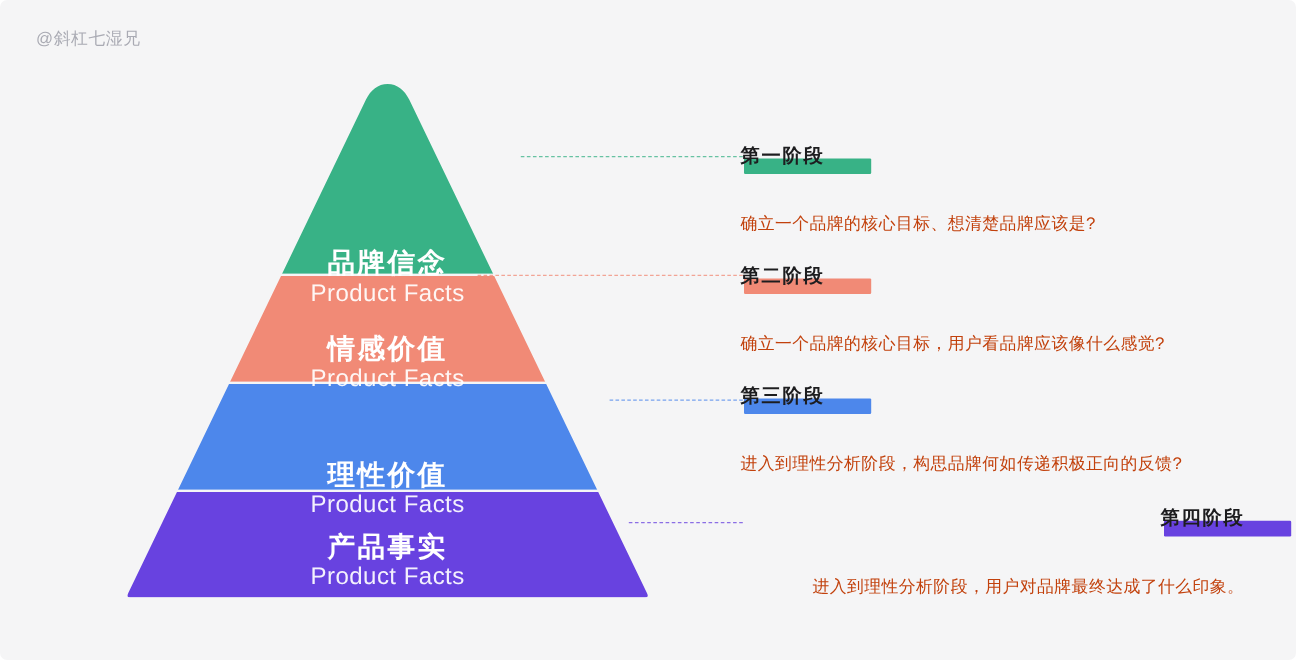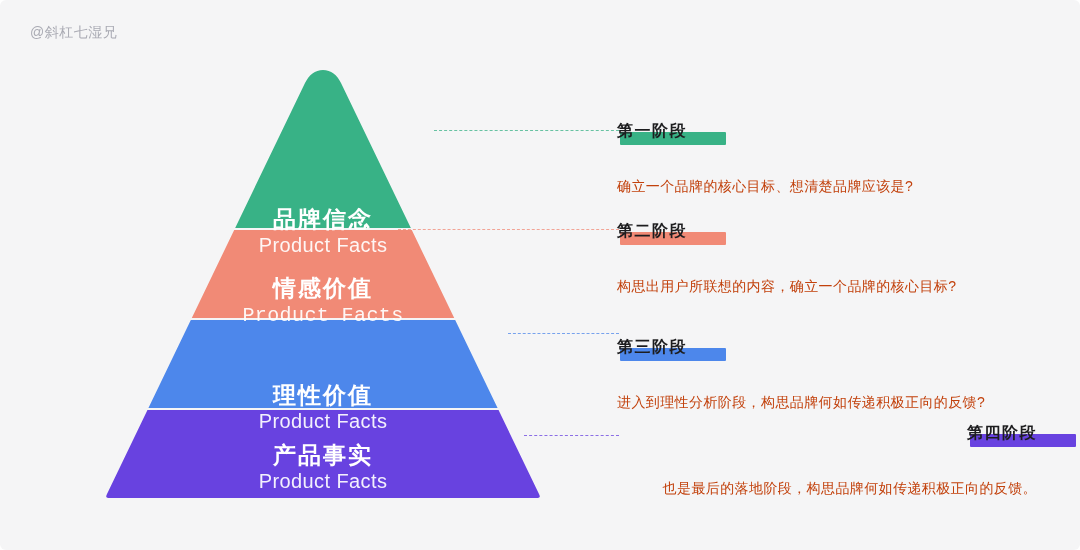--- a/index.html
+++ b/index.html
@@ -75,21 +75,21 @@
   }
   .tier-label .en {
     font-size: 20px;
     font-weight: normal;
     line-height: 22px;
     color: rgba(255,255,255,0.92);
     letter-spacing: 0.4px;
     white-space: nowrap;
   }
   #tier-label-0 { top: 90px; margin-top: 44px; }
-  #tier-label-1 { top: 205px; font-family: Liberation Mono, monospace; }
+  #tier-label-1 { top: 205px; }
   #tier-label-2 { top: 285px; margin-top: 25px; }
   #tier-label-3 { top: 370px; }
 
   
   .connector {
     position: absolute;
     height: 0;
     border-top: 1px dashed;
     opacity: 0.75;
   }
@@ -102,21 +102,21 @@
     width: 430px;
     height: 550px;
   }
   .stage {
     position: absolute;
     left: 0;
     width: 420px;
   }
   #stage-0 { top: 116px; }
   #stage-1 { top: 216px; }
-  #stage-2 { top: 332px; }
+  #stage-2 { top: 316px; }
   #stage-3 { top: 418px; text-align: right; }
 
   .stage-title-wrap {
     position: relative;
     display: inline-block;
     height: 30px;
   }
   .stage-title-hl {
     position: absolute;
     left: 3px;
@@ -201,33 +201,33 @@
         <div class="stage-title">第一阶段</div>
       </div>
       <div class="stage-desc">确立一个品牌的核心目标、想清楚品牌应该是?</div>
     </div>
 
     <div class="stage" id="stage-1">
       <div class="stage-title-wrap">
         <div class="stage-title-hl" style="background: rgb(241, 138, 118); width: 106px;"></div>
         <div class="stage-title">第二阶段</div>
       </div>
-      <div class="stage-desc">构思出用户所联想的内容，确立一个品牌的核心目标?</div>
+      <div class="stage-desc">确立一个品牌的核心目标，用户看品牌应该像什么感觉?</div>
     </div>
 
     <div class="stage" id="stage-2">
       <div class="stage-title-wrap">
         <div class="stage-title-hl" style="background: rgb(77, 135, 235); width: 106px;"></div>
         <div class="stage-title">第三阶段</div>
       </div>
       <div class="stage-desc">进入到理性分析阶段，构思品牌何如传递积极正向的反馈?</div>
     </div>
 
     <div class="stage" id="stage-3">
       <div class="stage-title-wrap">
         <div class="stage-title-hl" style="background: rgb(104, 66, 224); width: 106px;"></div>
         <div class="stage-title">第四阶段</div>
       </div>
-      <div class="stage-desc">也是最后的落地阶段，构思品牌何如传递积极正向的反馈。</div>
+      <div class="stage-desc">进入到理性分析阶段，用户对品牌最终达成了什么印象。</div>
     </div>
 
   </div>
 </div>
 
 </body></html>

